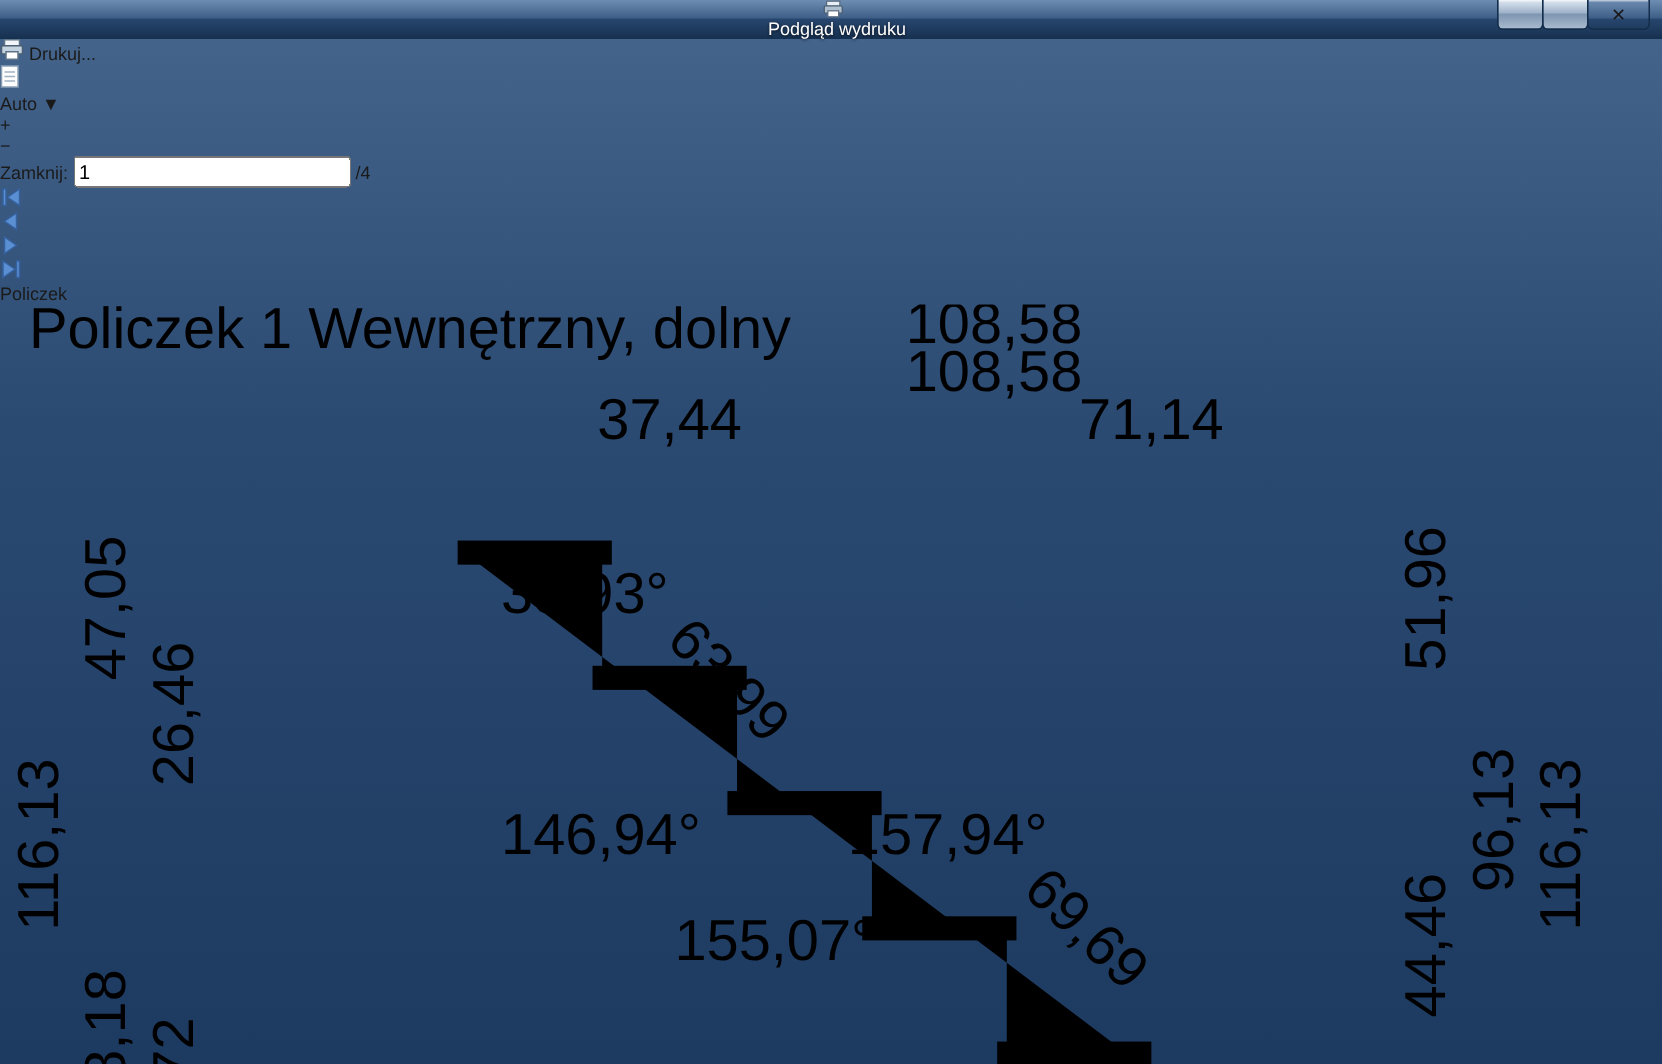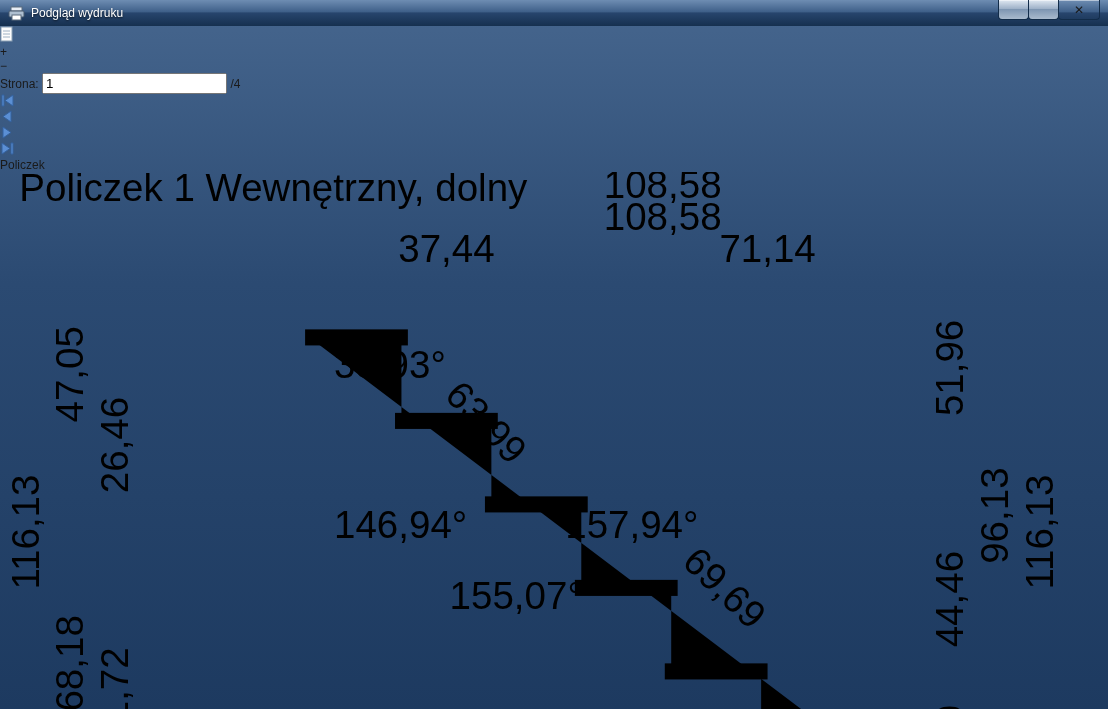--- a/index.html
+++ b/index.html
@@ -1,20 +1,20 @@
 <!DOCTYPE html>
 <html><head>
 <meta charset="utf-8">
 <style>
   html,body{margin:0;padding:0;width:1108px;height:709px;overflow:hidden;
     font-family:"Liberation Sans","DejaVu Sans",sans-serif;font-size:12px;color:#1a1a1a;background:#1d3a60;}
   .window{position:absolute;inset:0;background:linear-gradient(180deg,#46668e,#2b4a72 40%,#1d3a60);}
   
   .titlebar{position:relative;height:26px;display:flex;align-items:center;padding-left:8px;
-    background:linear-gradient(180deg,#6e8db2 0%,#3f6089 45%,#27456d 50%,#16304f 100%);}
+    background:linear-gradient(180deg,#6e8db2 0%,#3f6089 45%,#27456d 50%,#16304f 100%);flex-direction:column;}
   .titlebar .ticon{width:17px;height:15px;margin-right:6px;}
   .title-text{color:#fff;text-shadow:0 1px 2px rgba(0,0,0,.7);font-size:12px;}
   .caption{position:absolute;top:0;right:8px;display:flex;}
   .capbtn{height:19px;border:1px solid #122c49;border-top:none;display:flex;align-items:center;justify-content:center;
     border-radius:0 0 4px 4px;margin-left:-1px;box-shadow:inset 0 1px 0 rgba(255,255,255,.5);cursor:default;}
   .capbtn.min,.capbtn.max{width:29px;background:linear-gradient(180deg,#dfe8f2,#9fb2c9 45%,#7e96b2 50%,#a9bacd);}
   .capbtn.close{width:40px;background:linear-gradient(180deg,#f2b5a2,#d express 50%,#a83c22);background:linear-gradient(180deg,#efae9b,#cf6a4f 45%,#a row;background:linear-gradient(180deg,#f0b09c,#c85a3e 45%,#9c2d14 50%,#c86a50);}
   .glyph-min{width:11px;height:3px;background:#fff;box-shadow:0 1px 1px rgba(0,0,0,.5);margin-top:6px;}
   .glyph-max{width:9px;height:8px;border:2px solid #fff;box-shadow:0 1px 1px rgba(0,0,0,.4);}
   .glyph-x{color:#fff;font-size:12px;font-weight:bold;text-shadow:0 1px 1px rgba(0,0,0,.5);}
@@ -67,32 +67,44 @@
       <div class="capbtn max">
           <div class="glyph-max"></div>
         </div>
       <div class="capbtn close">
           <span class="glyph-x">✕</span>
         </div>
     </div>
   </div>
 
   <div class="toolbar">
+    <div class="tbtn">
+      <svg width="16" height="14" viewBox="0 0 16 14">
+        <rect x="3" y="0.5" width="10" height="4" fill="#f2f6fa" stroke="#5f7488"></rect>
+        <rect x="1" y="4.5" width="14" height="5.5" rx="1" fill="#c3d2df" stroke="#4c6072"></rect>
+        <rect x="4" y="8.5" width="8" height="5" fill="#fff" stroke="#5f7488"></rect>
+      </svg>
+      <span>Drukuj...</span>
+    </div>
     <div class="tsep"></div>
     <div class="tsep"></div>
     <svg width="13" height="16" viewBox="0 0 13 16">
       <rect x="1" y="1" width="11" height="14" fill="#fdfdfd" stroke="#8ba0b4"></rect>
       <line x1="3" y1="5" x2="10" y2="5" stroke="#9fb2c4"></line>
         <line x1="3" y1="8" x2="10" y2="8" stroke="#9fb2c4"></line>
         <line x1="3" y1="11" x2="10" y2="11" stroke="#9fb2c4"></line>
     </svg>
+    <div class="combo flat">
+      <span>Auto</span>
+      <span class="arr">▼</span>
+    </div>
     <div class="roundbtn"><span>+</span></div>
     <div class="roundbtn"><span>−</span></div>
     <div class="tsep"></div>
-    <span>Strona:</span>
+    <span>Zamknij:</span>
     <input class="pageinput" value="1" style="">
     <span>/4</span>
     <div class="navbtn">
       <svg width="15" height="13" viewBox="0 0 15 13">
           <path d="M2 1v11h2V1zM13 1L5 6.5 13 12z" fill="#5b8fd4" stroke="#35629f" stroke-width="1"></path>
         </svg>
     </div>
     <div class="navbtn">
       <svg width="14" height="13" viewBox="0 0 14 13">
           <path d="M11 1L3 6.5 11 12z" fill="#5b8fd4" stroke="#35629f" stroke-width="1"></path>

